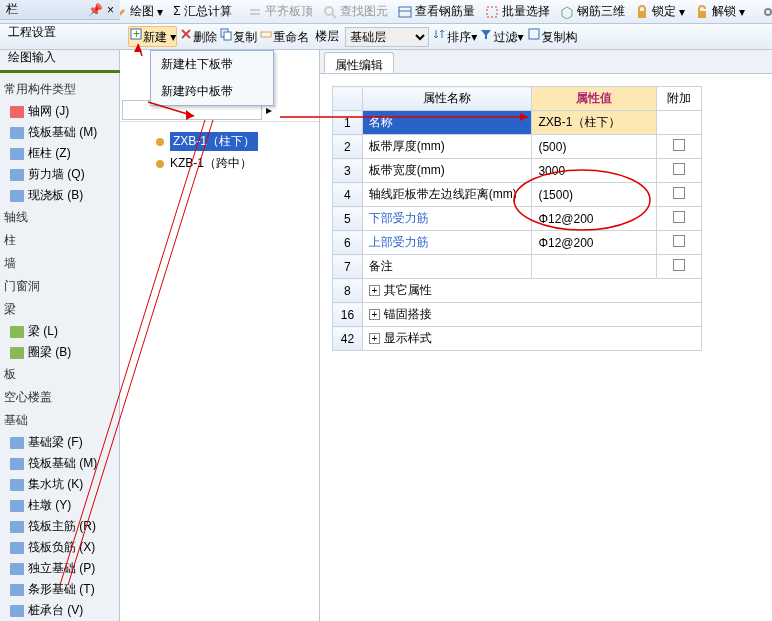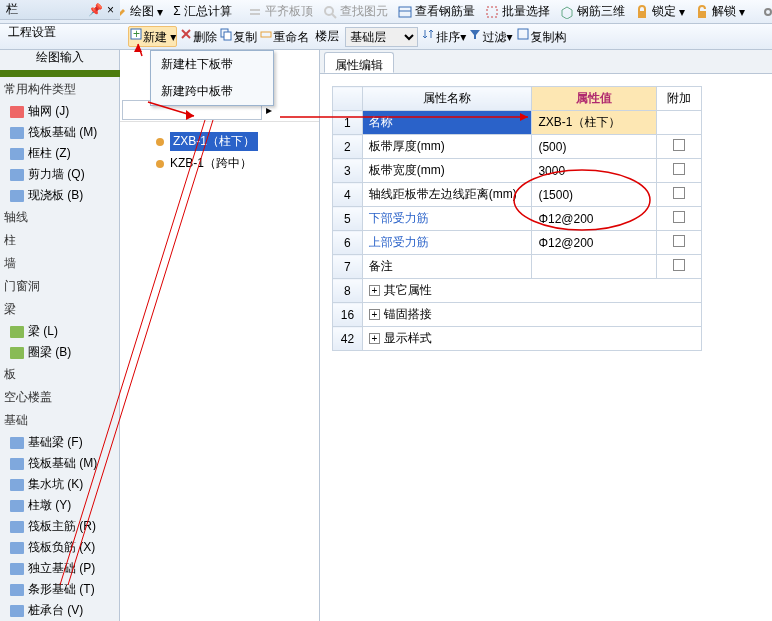--- a/index.html
+++ b/index.html
@@ -143,21 +143,21 @@
         <line x1="11" y1="3" x2="3" y2="11" stroke="#c44" stroke-width="2"></line>
       </svg><span>删除</span></div>
   <div class="tb-btn"><svg class="ico-svg">
         <rect x="2" y="2" width="7" height="8" fill="none" stroke="#3b6fb6"></rect>
         <rect x="5" y="5" width="7" height="8" fill="#fff" stroke="#3b6fb6"></rect>
       </svg><span>复制</span></div>
   <div class="tb-btn"><svg class="ico-svg">
         <rect x="2" y="5" width="10" height="5" fill="none" stroke="#e6a23c"></rect>
       </svg><span>重命名</span></div>
   <span style="padding:0 4px;">楼层</span>
-  <select style="width:73px;height:20px;border:1px solid #b9c6d6;"><option>基础层</option></select>
+  <select style="width:84px;height:20px;border:1px solid #b9c6d6;"><option>基础层</option></select>
   <div class="sep"></div>
   <div class="tb-btn"><svg class="ico-svg">
         <path d="M3 3 L3 11 M3 11 L1 9 M3 11 L5 9 M9 11 L9 3 M9 3 L7 5 M9 3 L11 5" stroke="#3b6fb6" fill="none"></path>
       </svg><span>排序</span>▾</div>
   <div class="tb-btn"><svg class="ico-svg">
         <path d="M2 3 L12 3 L8 8 L8 12 L6 12 L6 8 Z" fill="#3b6fb6"></path>
       </svg><span>过滤</span>▾</div>
   <div class="sep"></div>
   <div class="tb-btn"><svg class="ico-svg">
         <rect x="2" y="2" width="10" height="10" fill="none" stroke="#3b6fb6"></rect>
@@ -165,21 +165,21 @@
 </div>
 
 <div class="left-panel">
   <div class="panel-header" style="position:absolute;top:-50px;width:120px;">
     <span>栏</span>
     <span class="pin">📌</span>
     <span style="margin-left:4px;">×</span>
   </div>
   <div style="position:absolute;top:-30px;width:120px;">
     <div class="panel-item">工程设置</div>
-    <div class="panel-item" style="border-bottom:7px solid #4d7c0f;text-align:center;">绘图输入</div>
+    <div class="panel-item" style="border-bottom:3px solid #4d7c0f;">绘图输入</div>
   </div>
   <div class="tree" style="margin-top:26px;">
     <div class="tree-group">常用构件类型</div>
     <div class="tree-node">
         <span class="tree-ico" style="background:#e66;"></span>
         <span>轴网 (J)</span>
       </div>
     <div class="tree-node">
         <span class="tree-ico"></span>
         <span>筏板基础 (M)</span>

